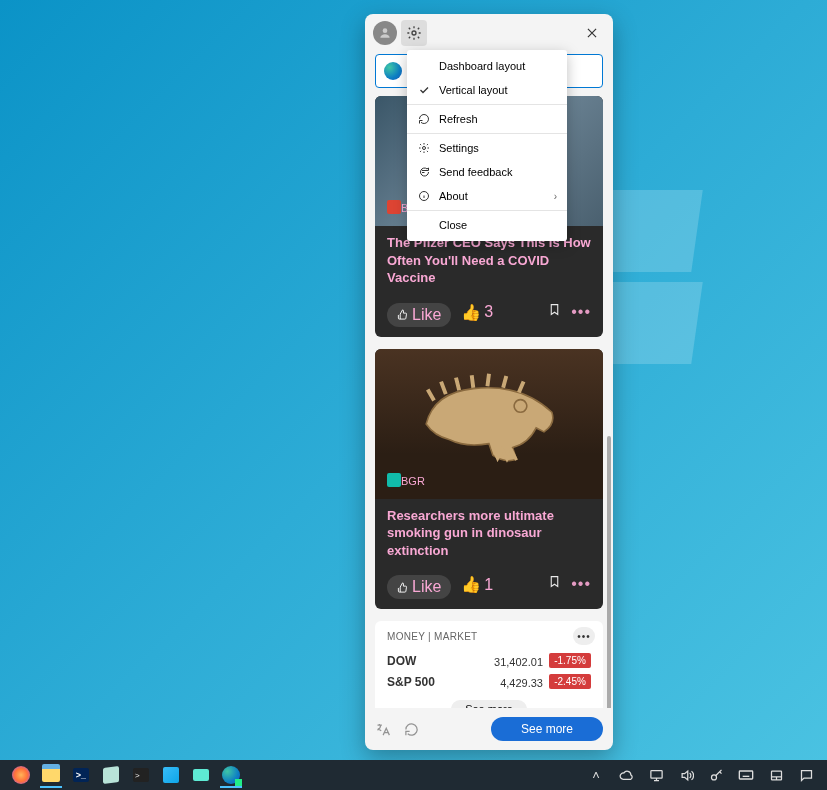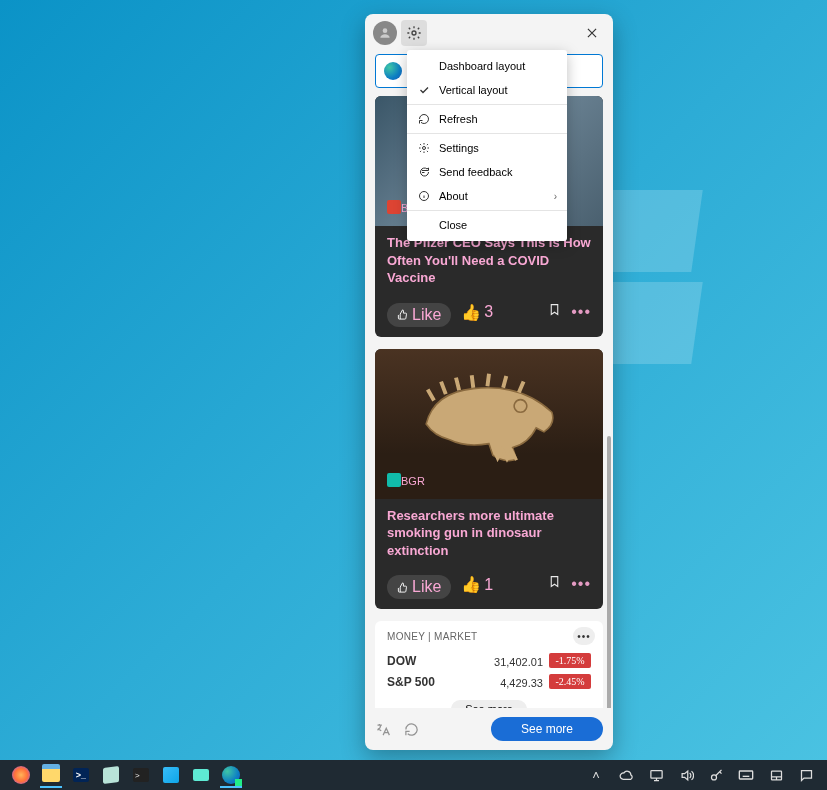--- a/index.html
+++ b/index.html
@@ -45,21 +45,21 @@
 .react { display: flex; align-items: center; gap: 3px; cursor: pointer; }
 .bookmark { margin-left: auto; cursor: pointer; opacity: 0.9; }
 .more-dots { cursor: pointer; letter-spacing: 1px; opacity: 0.9; }
 
 .money-card { background: #fff; border-radius: 6px; padding: 10px 12px 8px; color: #333; position: relative; }
 .money-head { font-size: 10px; letter-spacing: 0.3px; color: #666; margin-bottom: 8px; }
 .money-more { position: absolute; right: 8px; top: 6px; width: 22px; height: 18px; border-radius: 10px; background: #eee; display: flex; align-items: center; justify-content: center; cursor: pointer; font-size: 10px; letter-spacing: 1px; }
 .mrow { display: flex; align-items: flex-end; padding: 3px 0; }
 .mname { font-size: 12px; font-weight: 600; }
 .mval { margin-left: auto; font-size: 11px; margin-right: 6px; }
-.mchg { font-size: 10px; background: #d43c3c; color: #fff; padding: 2px 5px; border-radius: 2px; min-width: 42px; text-align: center; font-family: Liberation Serif, serif; }
+.mchg { font-size: 10px; background: #d43c3c; color: #fff; padding: 2px 5px; border-radius: 2px; min-width: 42px; text-align: center; }
 .money-see { display: block; margin: 8px auto 0; font-size: 11px; background: #eee; border: none; padding: 3px 14px; border-radius: 10px; cursor: pointer; }
 
 .bottombar { height: 42px; display: flex; align-items: center; padding: 0 10px; gap: 14px; border-top: 0; }
 .bb-icon { cursor: pointer; opacity: 0.6; font-size: 14px; }
 .see-more-btn { margin-left: auto; background: #1a6dd6; color: #fff; border: none; border-radius: 14px; padding: 5px 30px; font-size: 12px; cursor: pointer; }
 
 .menu { position: absolute; left: 42px; top: 36px; width: 160px; background: #fff; border-radius: 3px; box-shadow: 0 4px 14px rgba(0,0,0,0.25); padding: 4px 0; z-index: 10; }
 .menu-item { display: flex; align-items: center; gap: 8px; padding: 6px 10px; font-size: 11px; cursor: pointer; }
 .mi-icon { width: 14px; display:flex; align-items:center; justify-content:center; }
 .menu-sep { height: 1px; background: #e4e4e4; margin: 2px 0; }

